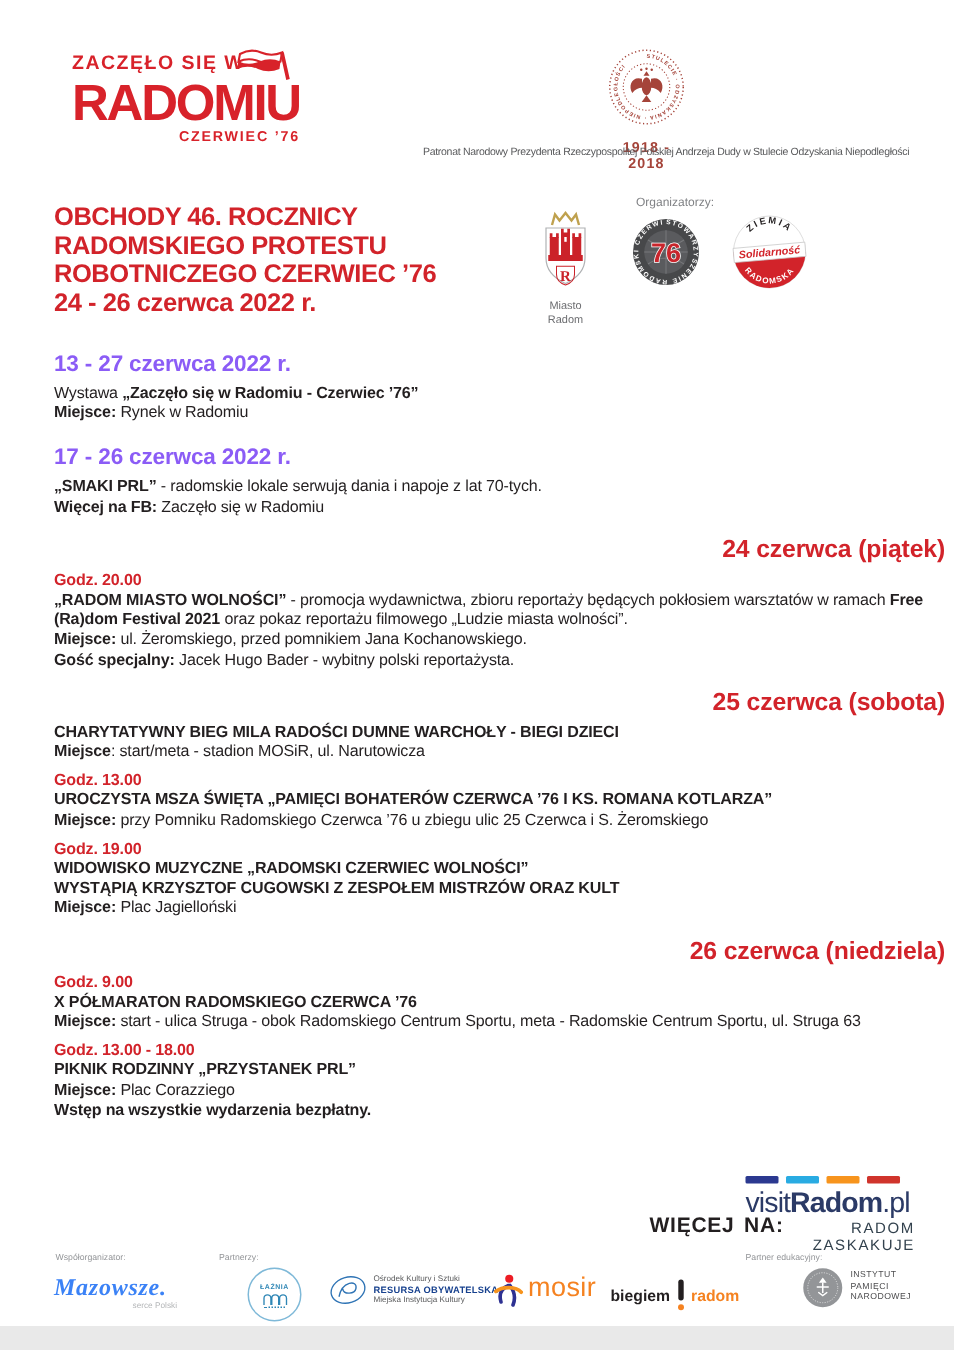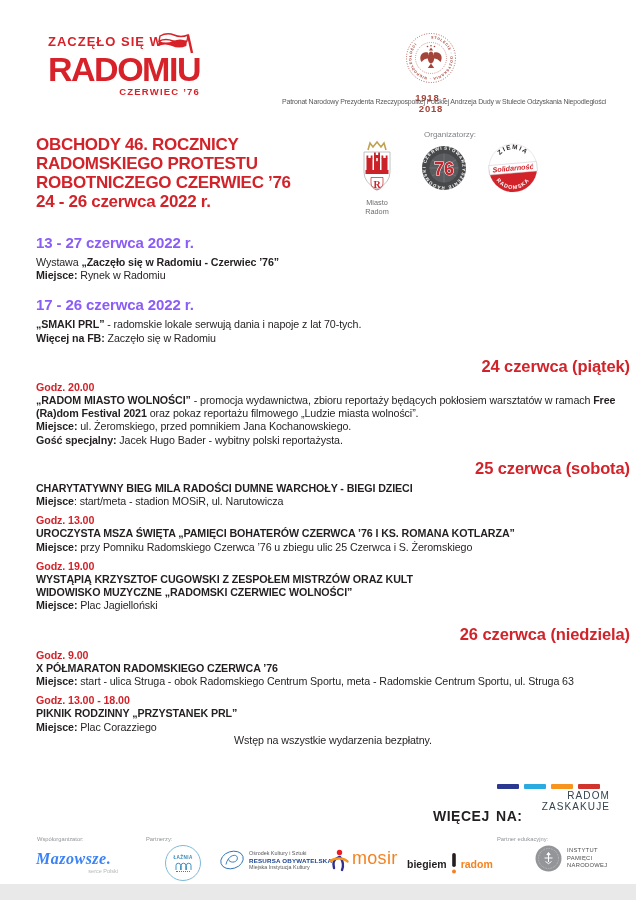--- a/index.html
+++ b/index.html
@@ -32,21 +32,21 @@
   .org-sol{position:absolute;left:488px;top:143px;}
 
   
   .schedule{position:absolute;left:36px;top:234px;width:594px;font-size:10.7px;line-height:13.2px;letter-spacing:-0.1px;}
   .schedule p{margin:0;}
   .h-range{color:#8b5cf6;font-size:15px;line-height:17px;font-weight:bold;margin:14px 0 5px;}
   .h-range.first{margin-top:0;}
   .h-day{color:#d2232a;font-size:16.5px;line-height:18px;font-weight:bold;margin:12px 0 5px;text-align:right;}
   .time{color:#d2232a;font-weight:bold;margin:6px 0 0;}
   .b{font-weight:bold;}
-  .note{font-weight:normal;margin-top:12px;text-align:center;}
+  .note{font-weight:bold;margin-top:12px;}
 
   
   .more-label{position:absolute;left:433px;top:808px;font-size:14px;font-weight:bold;letter-spacing:0.5px;word-spacing:2px;}
   .visitradom{position:absolute;left:497px;top:784px;width:114px;}
   .vr-dashes{display:flex;gap:5px;}
   .vr-dashes span{display:block;width:22px;height:4.5px;border-radius:1px;}
   .vr-name{font-size:19px;color:#2b3a66;letter-spacing:-0.6px;line-height:21px;margin-top:3px;white-space:nowrap;}
   .vr-name .b{font-weight:bold;}
   .vr-tag{font-size:10px;letter-spacing:1.1px;color:#33424e;text-align:right;margin-top:1px;padding-right:1px;}
 
@@ -200,22 +200,22 @@
     <p><span class="b">Miejsce:</span><span> ul. Żeromskiego, przed pomnikiem Jana Kochanowskiego.</span></p>
     <p><span class="b">Gość specjalny:</span><span> Jacek Hugo Bader - wybitny polski reportażysta.</span></p>
 
     <div class="h-day">25 czerwca (sobota)</div>
     <p class="b">CHARYTATYWNY BIEG MILA RADOŚCI DUMNE WARCHOŁY - BIEGI DZIECI</p>
     <p><span class="b">Miejsce</span><span>: start/meta - stadion MOSiR, ul. Narutowicza</span></p>
     <div class="time">Godz. 13.00</div>
     <p class="b">UROCZYSTA MSZA ŚWIĘTA „PAMIĘCI BOHATERÓW CZERWCA ’76 I KS. ROMANA KOTLARZA”</p>
     <p><span class="b">Miejsce:</span><span> przy Pomniku Radomskiego Czerwca ’76 u zbiegu ulic 25 Czerwca i S. Żeromskiego</span></p>
     <div class="time">Godz. 19.00</div>
+    <p class="b">WIDOWISKO MUZYCZNE „RADOMSKI CZERWIEC WOLNOŚCI”</p>
     <p class="b">WYSTĄPIĄ KRZYSZTOF CUGOWSKI Z ZESPOŁEM MISTRZÓW ORAZ KULT</p>
-    <p class="b">WIDOWISKO MUZYCZNE „RADOMSKI CZERWIEC WOLNOŚCI”</p>
     <p><span class="b">Miejsce:</span><span> Plac Jagielloński</span></p>
 
     <div class="h-day">26 czerwca (niedziela)</div>
     <div class="time">Godz. 9.00</div>
     <p class="b">X PÓŁMARATON RADOMSKIEGO CZERWCA ’76</p>
     <p><span class="b">Miejsce:</span><span> start - ulica Struga - obok Radomskiego Centrum Sportu, meta - Radomskie Centrum Sportu, ul. Struga 63</span></p>
     <div class="time">Godz. 13.00 - 18.00</div>
     <p class="b">PIKNIK RODZINNY „PRZYSTANEK PRL”</p>
     <p><span class="b">Miejsce:</span><span> Plac Corazziego</span></p>
 
@@ -224,20 +224,21 @@
 
   <div class="more-label">WIĘCEJ NA:</div>
 
   <div class="visitradom">
     <div class="vr-dashes">
       <span style="background: rgb(43, 57, 144);"></span>
       <span style="background: rgb(41, 171, 226);"></span>
       <span style="background: rgb(247, 148, 29);"></span>
       <span style="background: rgb(208, 52, 44);"></span>
     </div>
+    <div class="vr-name"><span>visit</span><span class="b">Radom</span><span>.pl</span></div>
     <div class="vr-tag">RADOM ZASKAKUJE</div>
   </div>
 
   <div class="partners">
     <div class="p-label lab-co">Współorganizator:</div>
     <div class="mazowsze">
       <div class="mz-name">Mazowsze.</div>
       <div class="mz-tag">serce Polski</div>
     </div>
 

